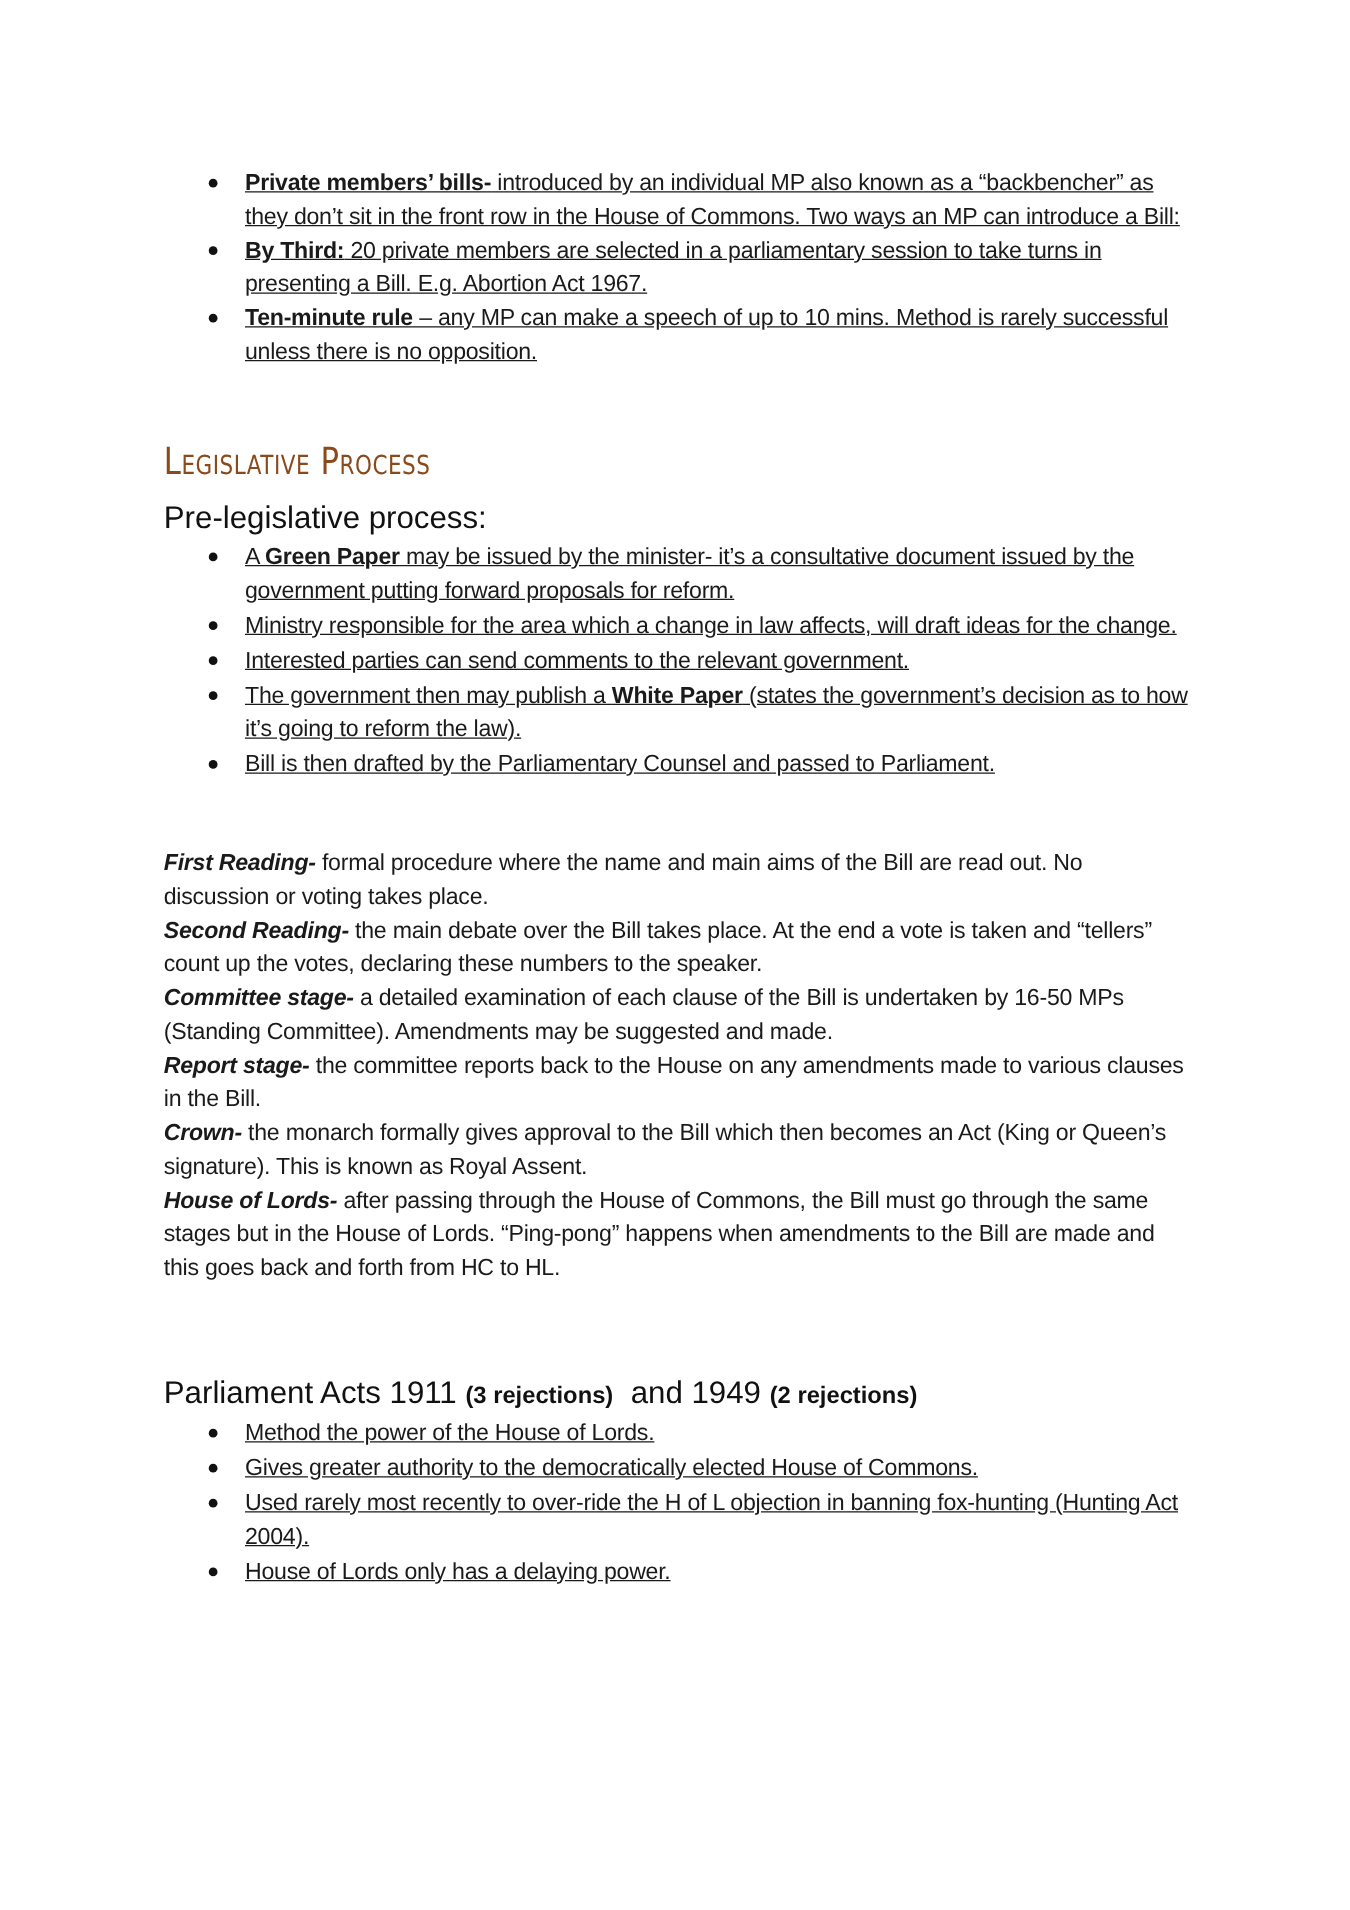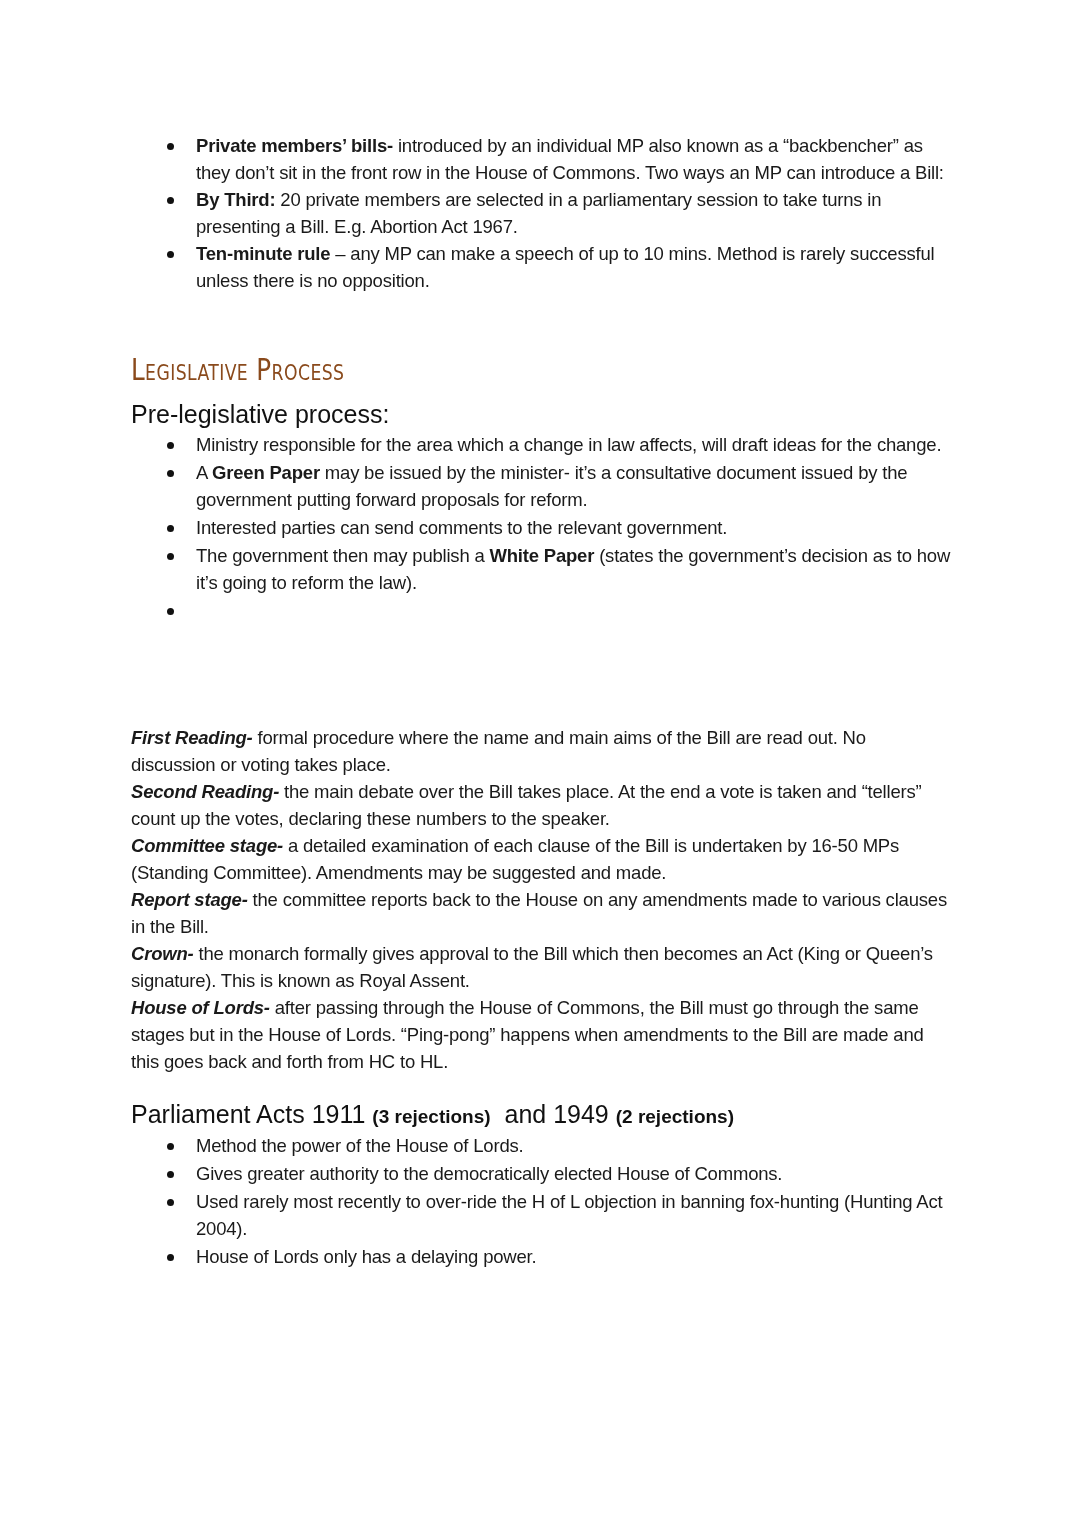--- a/index.html
+++ b/index.html
@@ -1,19 +1,19 @@
 <!DOCTYPE html>
 <html><head>
 <meta charset="utf-8">
 <style>
   html, body { margin: 0; padding: 0; background: #ffffff; }
   body { width: 1080px; height: 1528px; position: relative; overflow: hidden; color: #1a1a1a; }
   .page { position: absolute; left: 0; top: 0; width: 1080px; height: 1528px; }
-  .body-text { font-family: "Liberation Sans", sans-serif; font-size: 18.5px; line-height: 27px; letter-spacing: -0.2px; margin-top: 48px; }
-  ul.bullets { list-style: none; margin: 0; padding: 0; }
+  .body-text { font-family: "Liberation Sans", sans-serif; font-size: 18.5px; line-height: 27px; letter-spacing: -0.2px; }
+  ul.bullets { list-style: none; margin: 0; padding: 0; text-decoration: underline; }
   ul.bullets li { position: relative; padding-left: 65px; }
   ul.bullets li .dot { position: absolute; left: 36px; top: 11px; width: 7px; height: 7px; border-radius: 50%; background: #111; }
   .top-list { position: absolute; left: 131px; top: 132px; width: 830px; }
   .top-list li { margin-bottom: 0; }
   .section-heading { position: absolute; left: 131px; top: 352px; font-family: "DejaVu Sans", sans-serif; font-size: 30px; color: #8a4a1c; font-variant: small-caps; letter-spacing: 0.5px; font-weight: 400; transform: scaleX(0.82); transform-origin: left; }
   .sub-heading { position: absolute; left: 131px; font-family: "Liberation Sans", sans-serif; font-size: 25px; color: #111; }
   .pre-heading { top: 400px; }
   .pre-list { position: absolute; left: 131px; top: 431px; width: 830px; }
   .pre-list li { margin-bottom: 1px; }
   .stages { position: absolute; left: 131px; top: 676px; width: 820px; }
@@ -34,25 +34,25 @@
     <li><span class="dot"></span><b>Private members’ bills-</b><span> introduced by an individual MP also known as a “backbencher” as they don’t sit in the front row in the House of Commons. Two ways an MP can introduce a Bill:</span></li>
     <li><span class="dot"></span><b>By Third:</b><span> 20 private members are selected in a parliamentary session to take turns in presenting a Bill. E.g. Abortion Act 1967.</span></li>
     <li><span class="dot"></span><b>Ten-minute rule</b><span> – any MP can make a speech of up to 10 mins. Method is rarely successful unless there is no opposition.</span></li>
   </ul>
 
   <h2 class="section-heading" style="margin: 0px; color: rgb(138, 74, 28);">Legislative Process</h2>
 
   <div class="sub-heading pre-heading">Pre-legislative process:</div>
 
   <ul class="bullets pre-list body-text">
+    <li><span class="dot"></span><span>A </span><b>Green Paper</b><span> may be issued by the minister- it’s a consultative document issued by the government putting forward proposals for reform.</span></li>
     <li><span class="dot"></span><span>Ministry responsible for the area which a change in law affects, will draft ideas for the change.</span><b></b><span></span></li>
-    <li><span class="dot"></span><span>A </span><b>Green Paper</b><span> may be issued by the minister- it’s a consultative document issued by the government putting forward proposals for reform.</span></li>
     <li><span class="dot"></span><span>Interested parties can send comments to the relevant government.</span><b></b><span></span></li>
     <li><span class="dot"></span><span>The government then may publish a </span><b>White Paper</b><span> (states the government’s decision as to how it’s going to reform the law).</span></li>
-    <li><span class="dot"></span><b></b><span></span></li>
+    <li><span class="dot"></span><span>Bill is then drafted by the Parliamentary Counsel and passed to Parliament.</span><b></b><span></span></li>
   </ul>
 
   <div class="stages body-text">
     <p><span class="stage-term">First Reading-</span><span> formal procedure where the name and main aims of the Bill are read out. No discussion or voting takes place.</span></p>
     <p><span class="stage-term">Second Reading-</span><span> the main debate over the Bill takes place. At the end a vote is taken and “tellers” count up the votes, declaring these numbers to the speaker.</span></p>
     <p><span class="stage-term">Committee stage-</span><span> a detailed examination of each clause of the Bill is undertaken by 16-50 MPs (Standing Committee). Amendments may be suggested and made.</span></p>
     <p><span class="stage-term">Report stage-</span><span> the committee reports back to the House on any amendments made to various clauses in the Bill.</span></p>
     <p><span class="stage-term">Crown-</span><span> the monarch formally gives approval to the Bill which then becomes an Act (King or Queen’s signature). This is known as Royal Assent.</span></p>
     <p><span class="stage-term">House of Lords-</span><span> after passing through the House of Commons, the Bill must go through the same stages but in the House of Lords. “Ping-pong” happens when amendments to the Bill are made and this goes back and forth from HC to HL.</span></p>
   </div>

